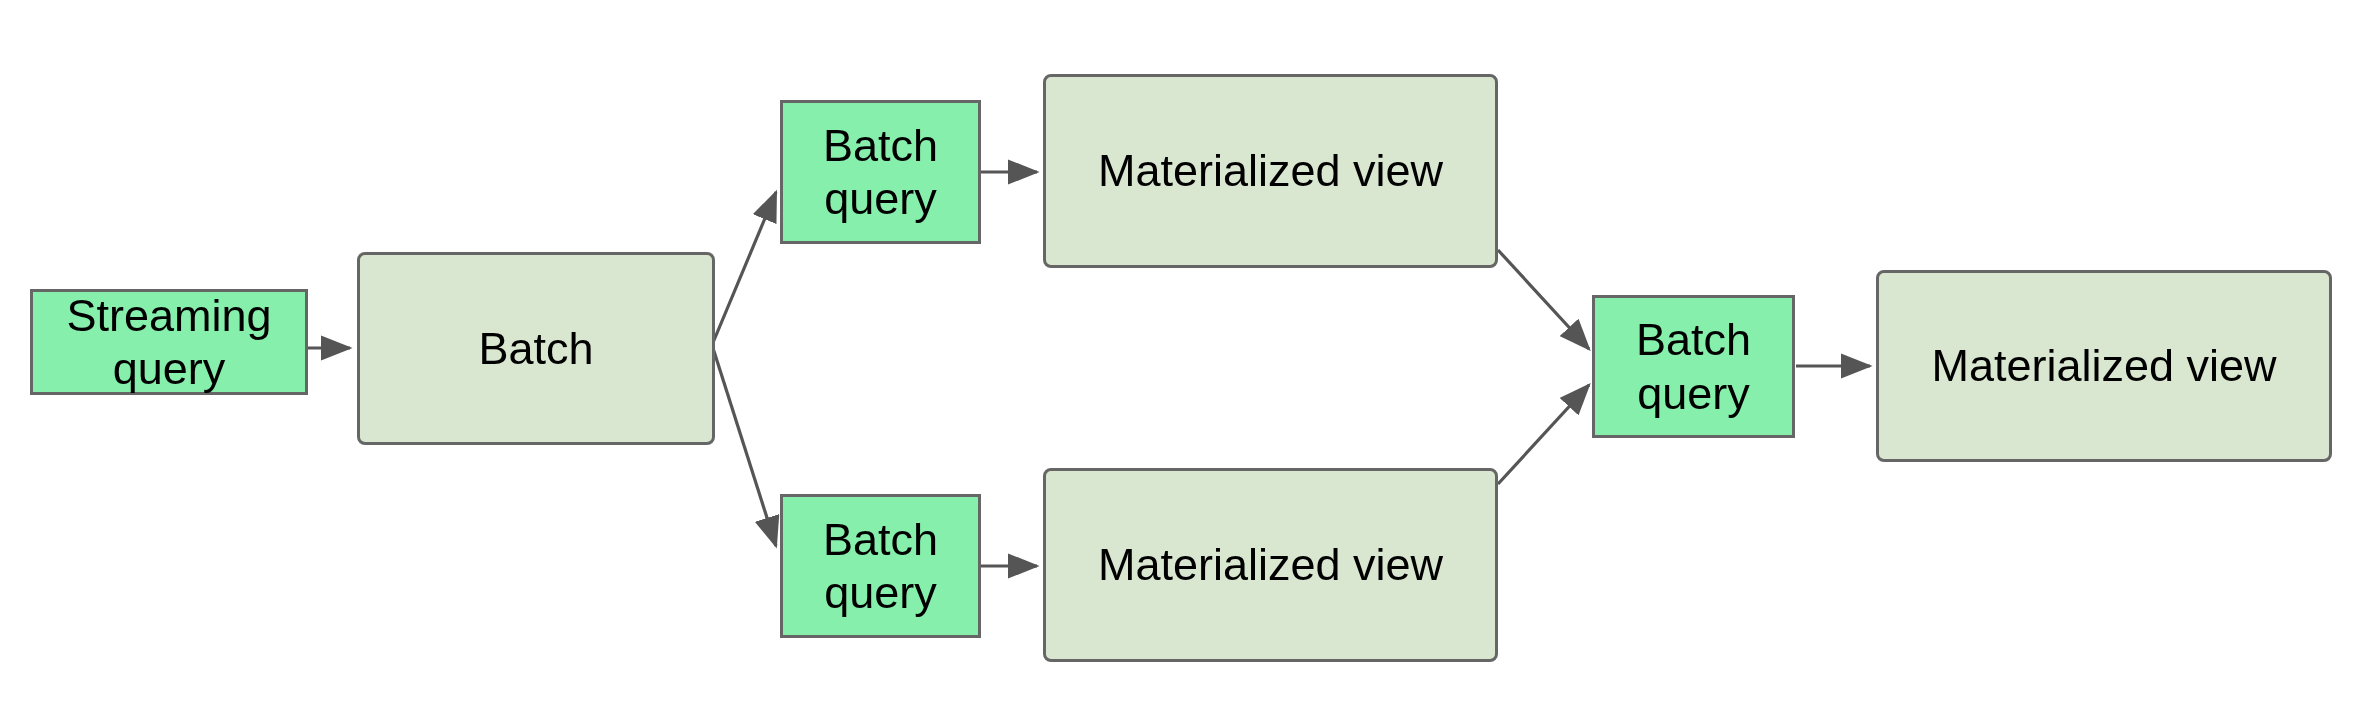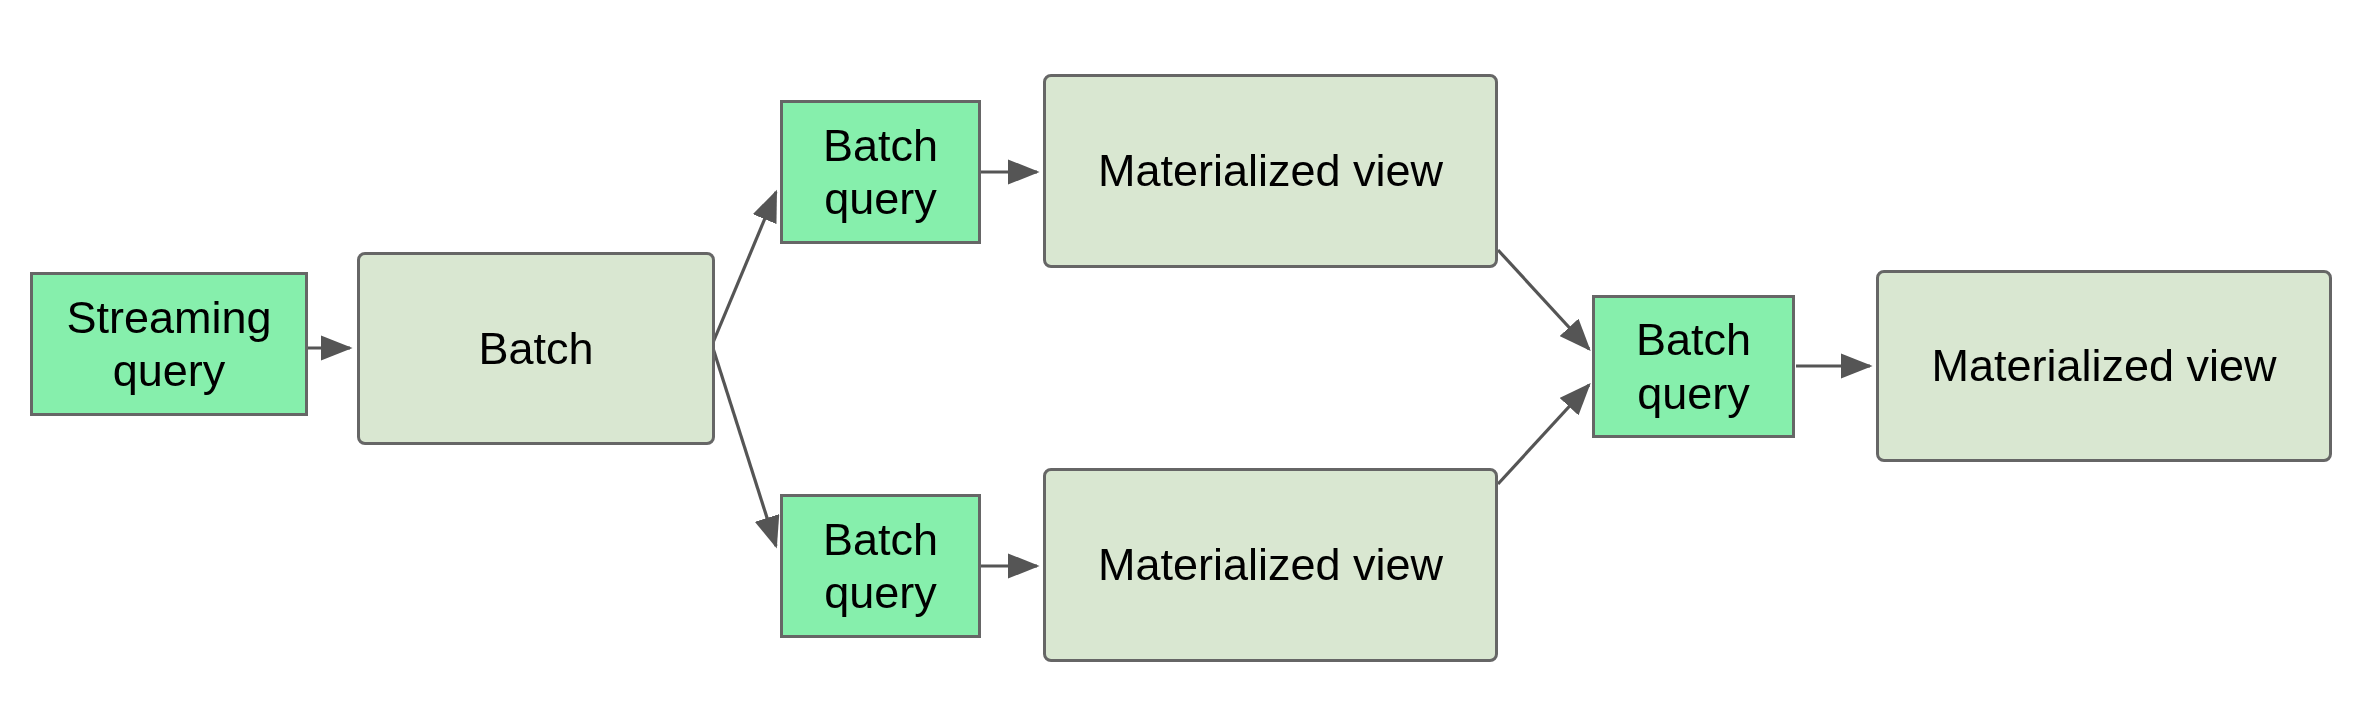--- a/index.html
+++ b/index.html
@@ -77,21 +77,21 @@
       <line x1="981" y1="566" x2="1037" y2="566"></line>
 
       <line x1="1498" y1="250" x2="1589" y2="349"></line>
 
       <line x1="1498" y1="484" x2="1589" y2="385"></line>
 
       <line x1="1796" y1="366" x2="1870" y2="366"></line>
     </g>
   </svg>
 
-  <div class="node node-process" style="left:30px; top:272px; width:278px; height:144px;">
+  <div class="node node-process" style="left:30px; top:289px; width:278px; height:106px;">
     <span class="label">Streaming
 query</span>
   </div>
 
   <div class="node node-store" style="left:357px; top:252px; width:358px; height:193px;">
     <span class="label">Batch</span>
   </div>
 
   <div class="node node-process" style="left:780px; top:100px; width:201px; height:144px;">
     <span class="label">Batch

